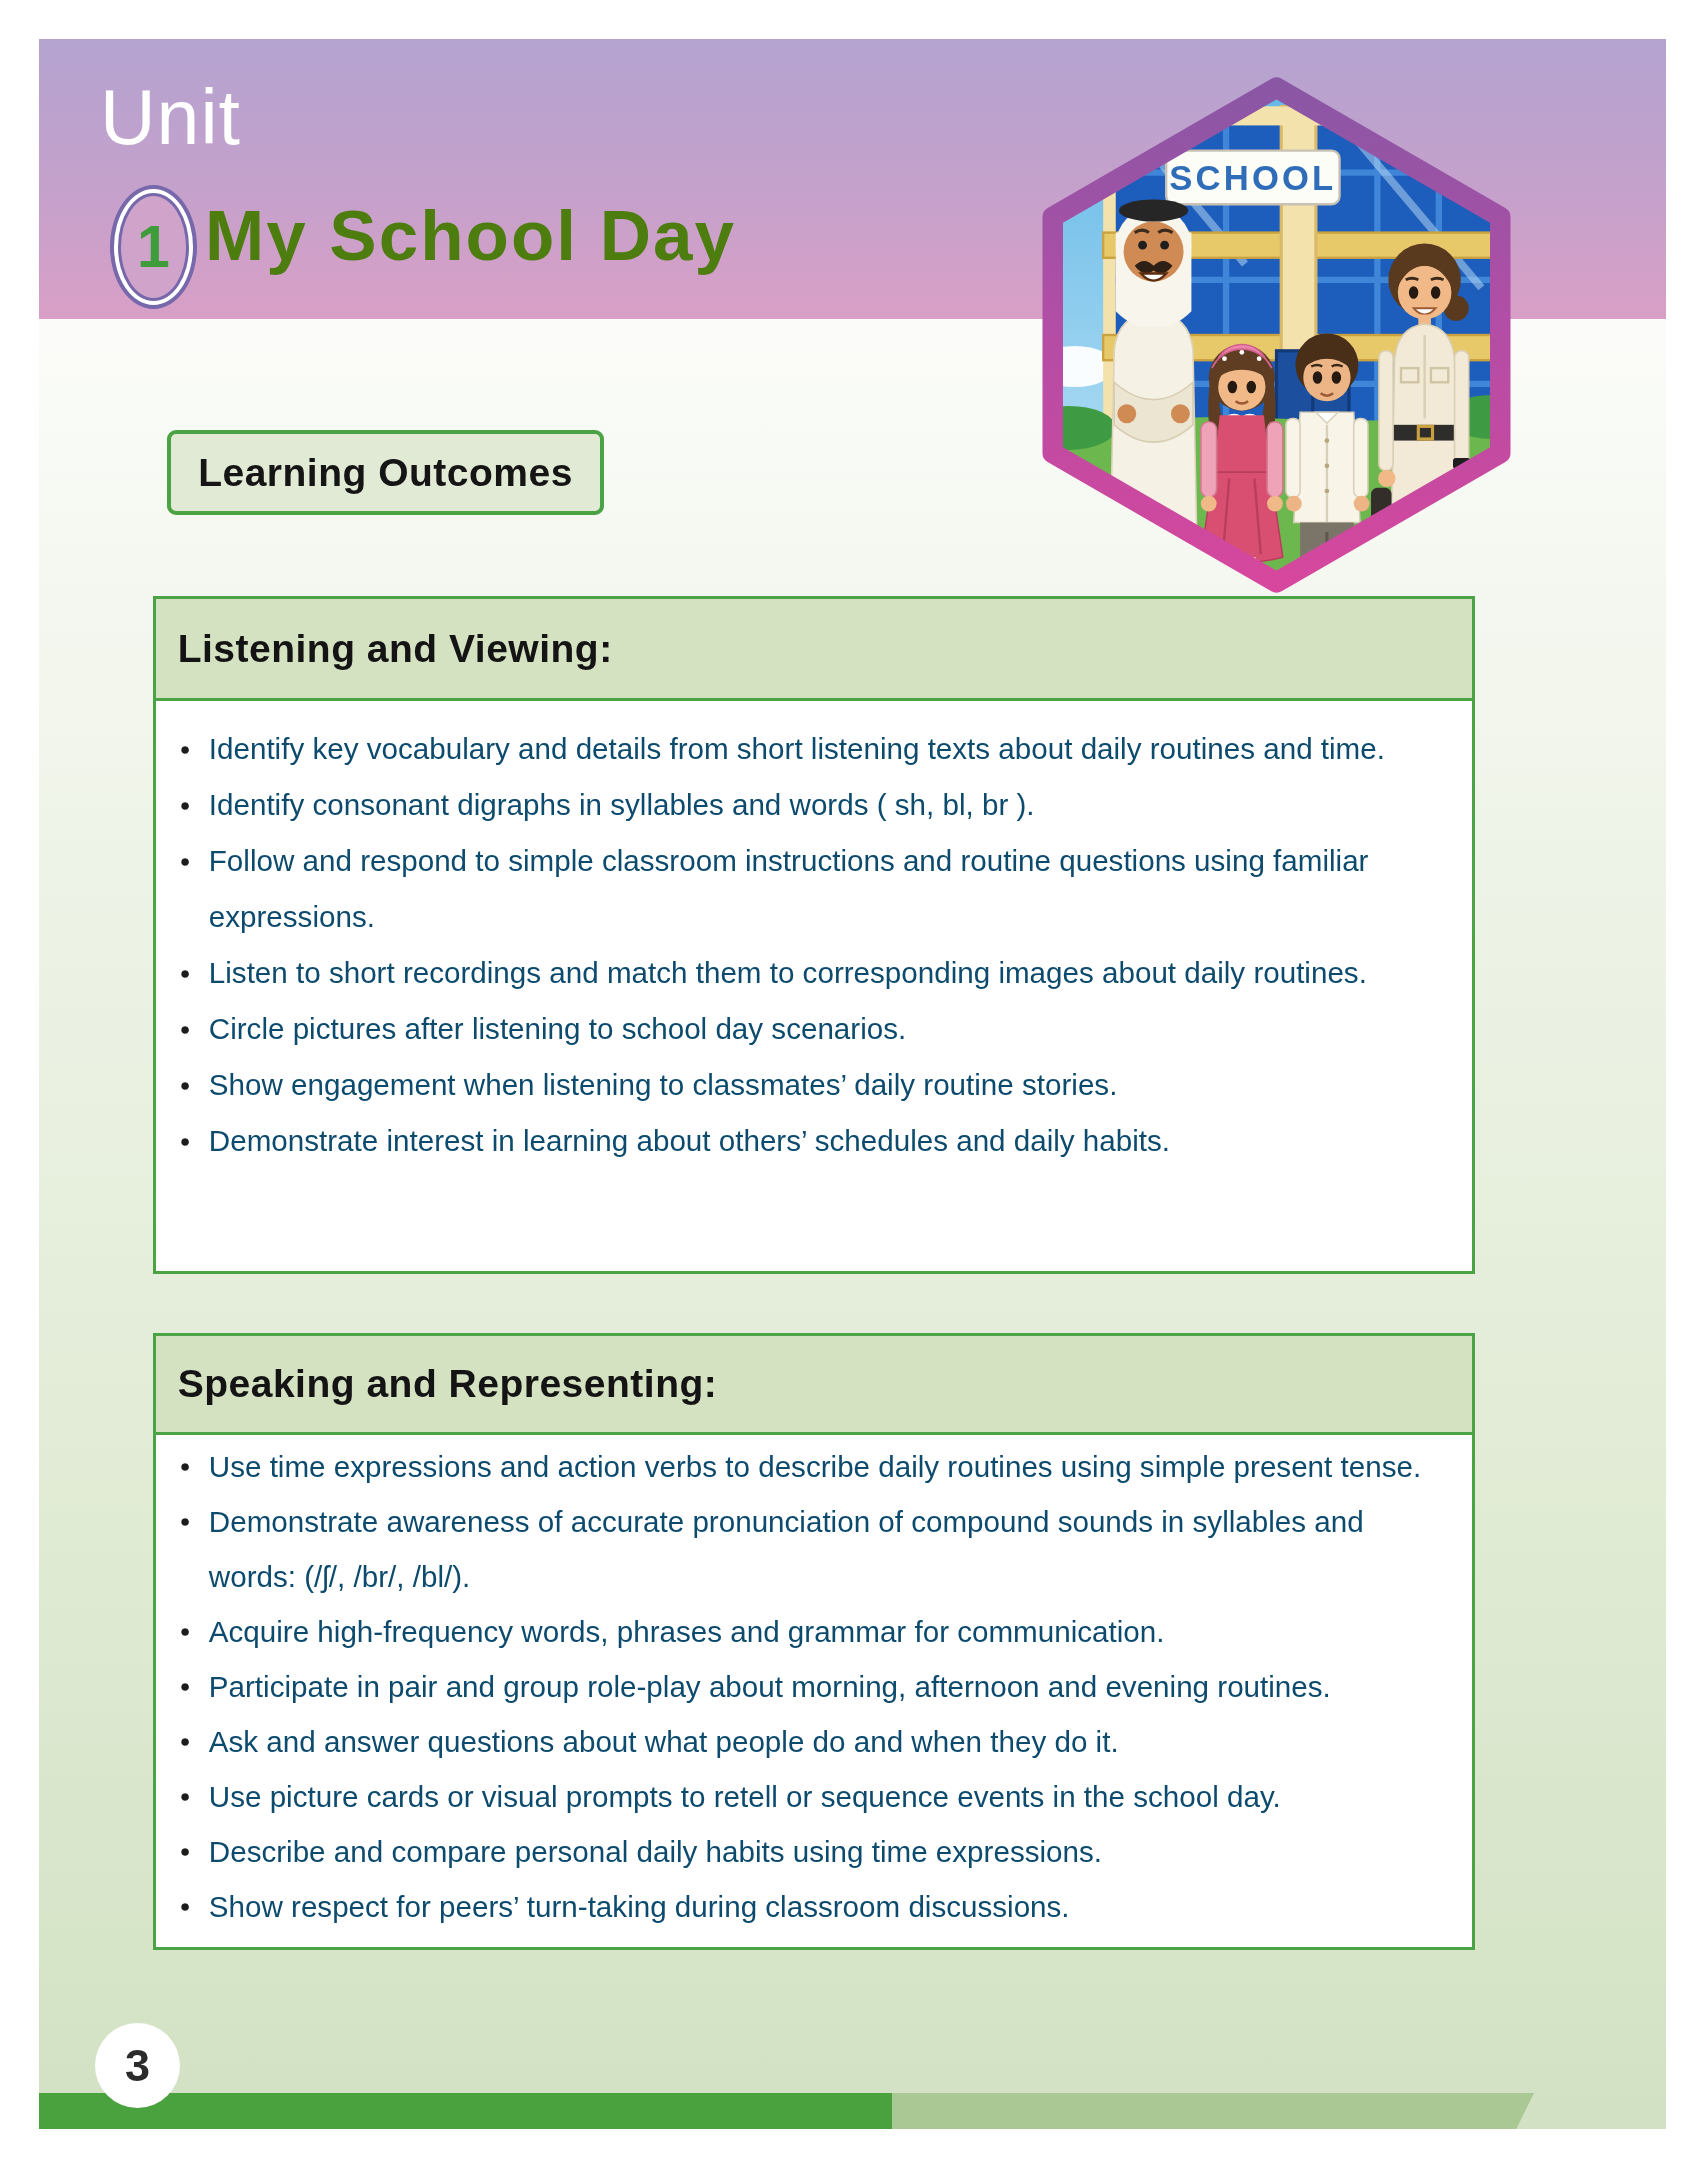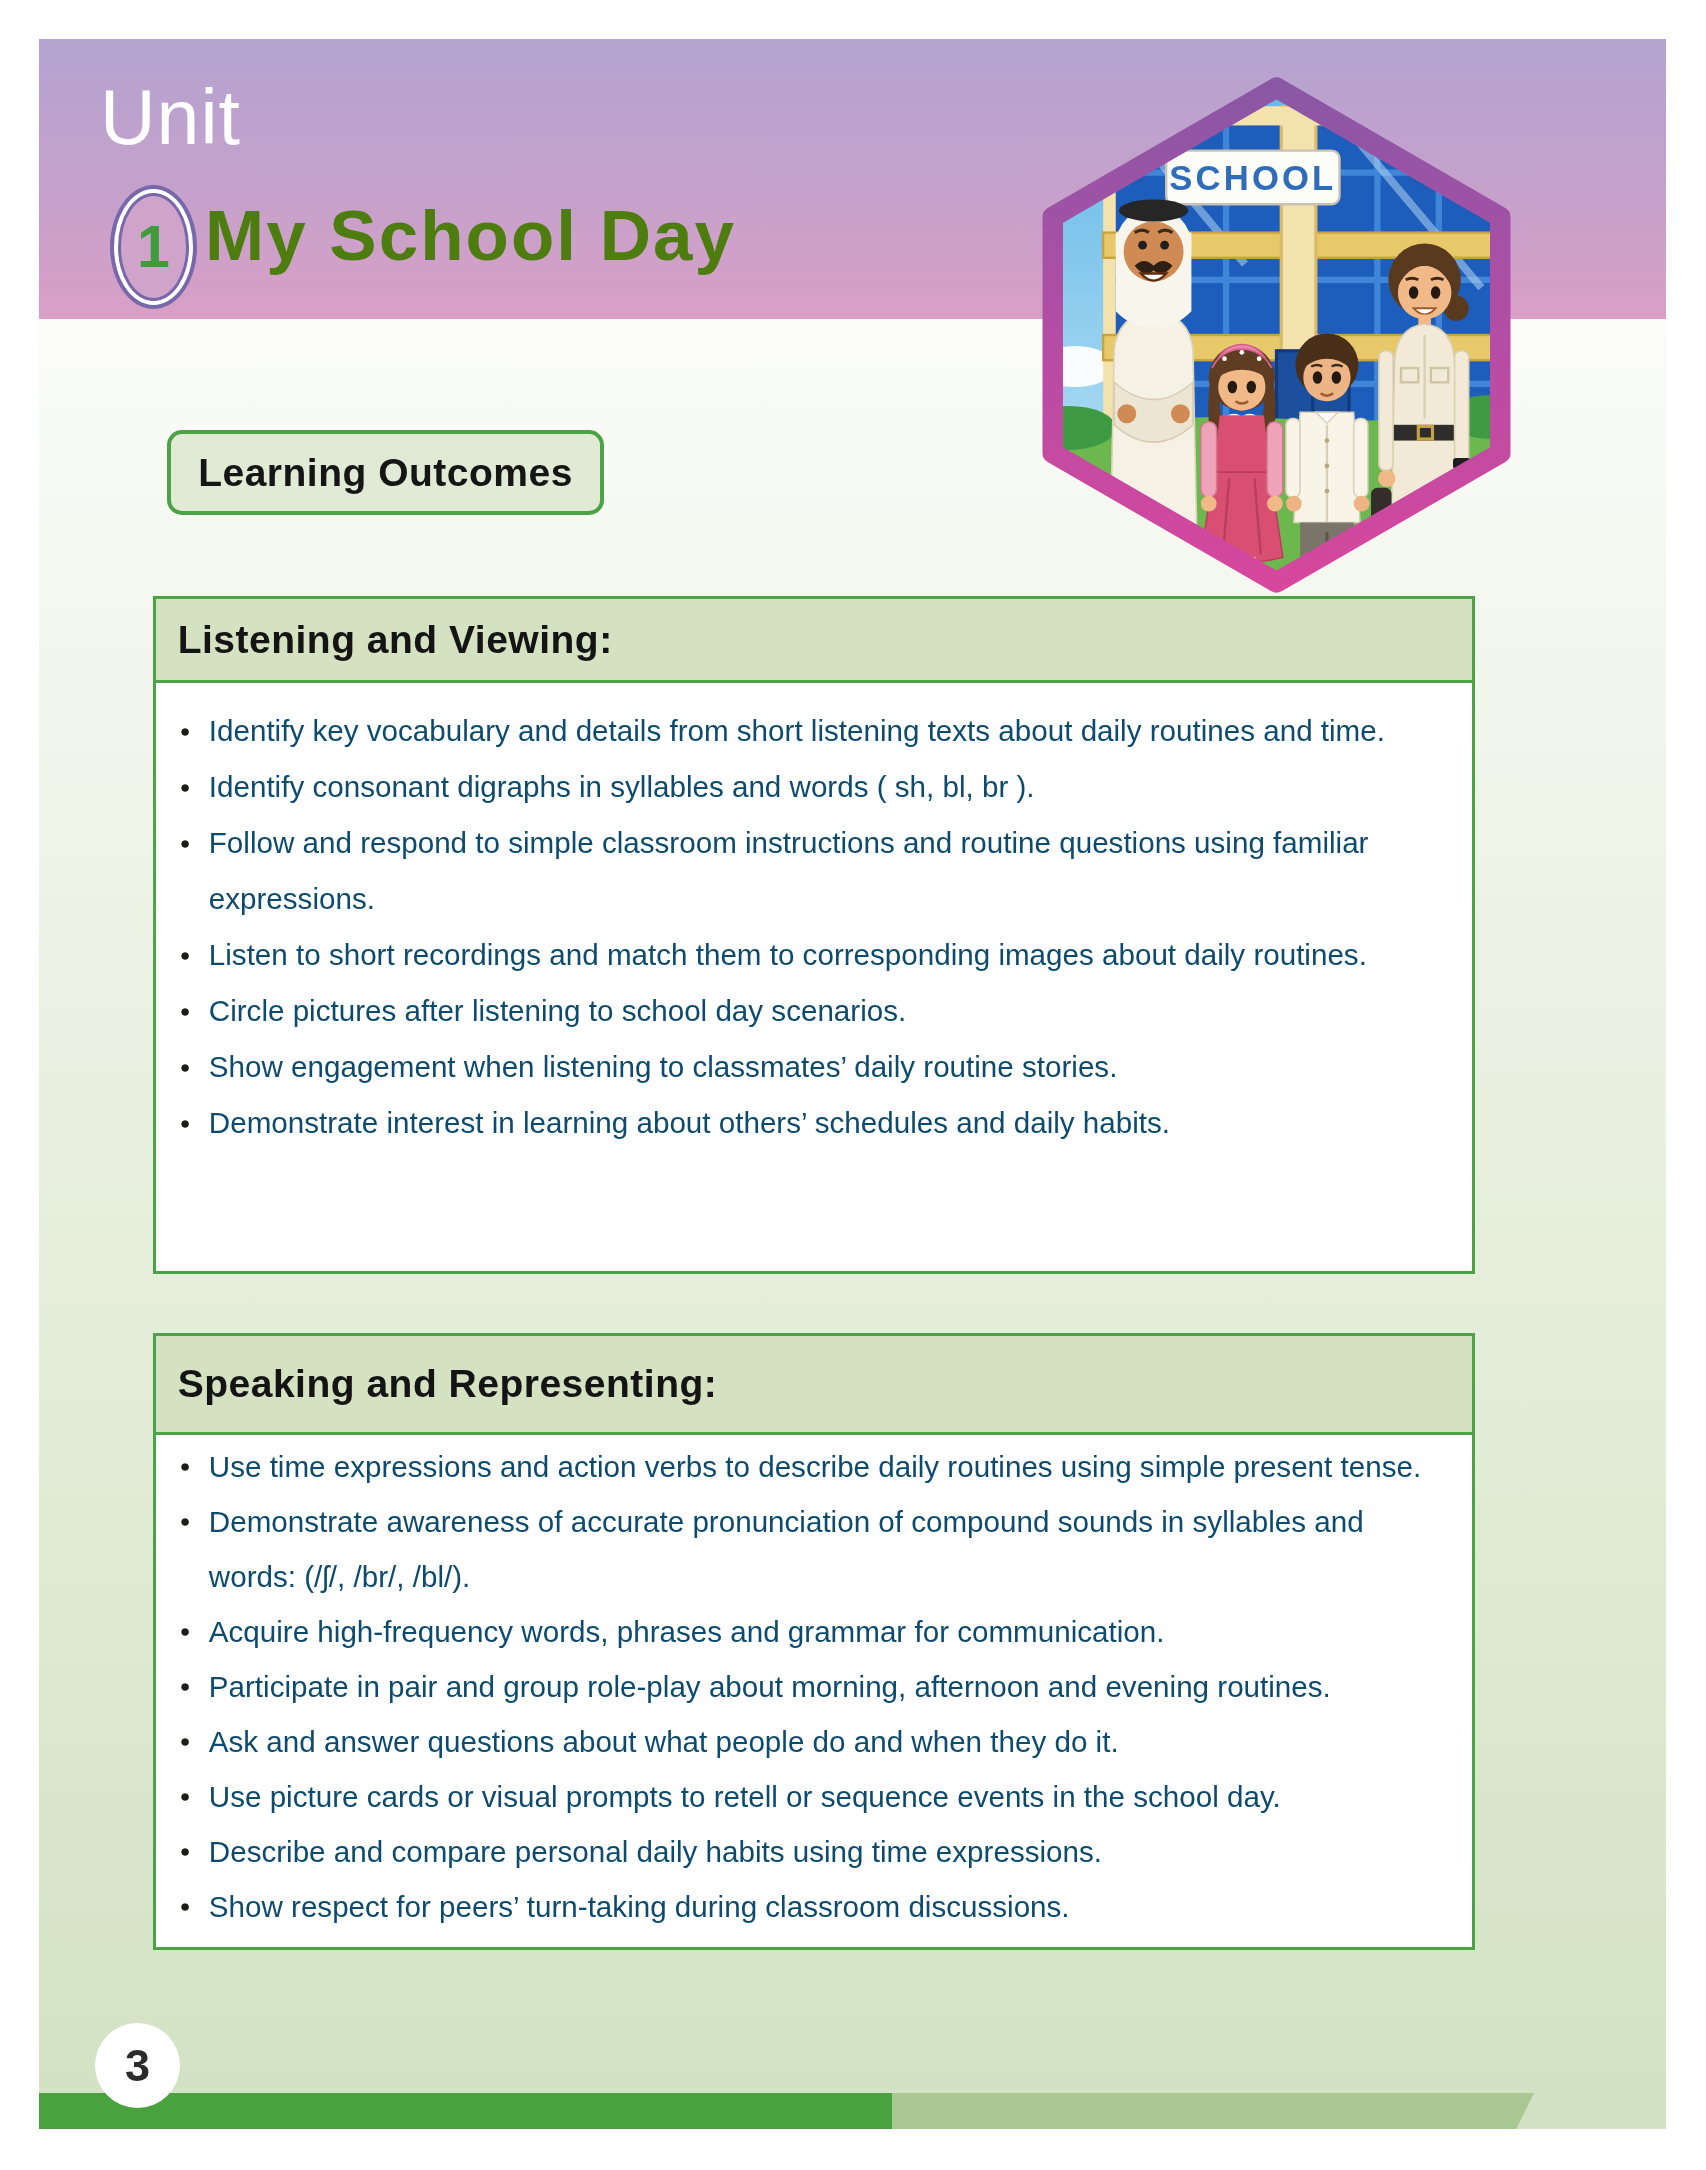--- a/index.html
+++ b/index.html
@@ -22,32 +22,32 @@
   .num-ellipse span{position:absolute;left:0;top:0;width:100%;height:100%;display:flex;
     align-items:center;justify-content:center;font-size:59px;font-weight:bold;color:#3f9c3a;z-index:1;}
   .unit-title{position:absolute;left:205px;top:195px;font-size:71px;font-weight:bold;color:#4d7c0f;
     letter-spacing:2px;z-index:3;}
 
   
   .hex-wrap{position:absolute;left:1040px;top:75px;width:473px;height:520px;z-index:4;}
 
   
   .badge{position:absolute;left:167px;top:430px;width:437px;height:85px;border:4.9px solid #4ba345;
-    border-radius:15px;background:#e1ead4;display:flex;align-items:center;justify-content:center;
+    border-radius:9px;background:#e1ead4;display:flex;align-items:center;justify-content:center;
     z-index:3;box-sizing:border-box;}
   .badge span{font-size:39px;font-weight:bold;color:#151515;letter-spacing:0.5px;}
 
   
   .card{position:absolute;left:153px;width:1322px;border:3px solid #4ba345;background:#ffffff;
     box-sizing:border-box;z-index:3;overflow:hidden;}
   .card.c1{top:596px;height:678px;}
   .card.c2{top:1333px;height:617px;}
   .card-header{background:#d4e2c2;border-bottom:3px solid #4ba345;display:flex;align-items:center;
     padding-left:21.7px;box-sizing:border-box;}
-  .c1 .card-header{height:84px;}
+  .c1 .card-header{height:102px;}
   .c2 .card-header{height:99px;}
   .card-header h2{margin:0;font-size:39px;font-weight:bold;color:#141414;letter-spacing:0.5px;}
   .card ul{margin:0;padding:19.7px 29.6px 0 13.8px;list-style:none;}
   .c2 ul{padding-top:4px;}
   .card li{position:relative;padding-left:39px;max-width:1243px;font-size:29.6px;color:#0c4a6e;
     line-height:56px;font-family:"Liberation Sans",sans-serif;}
   .c2 li{line-height:55px;}
   .card li::before{content:"●";position:absolute;left:9.9px;top:0;font-size:17.7px;color:#1c1c1a;}
 
   

